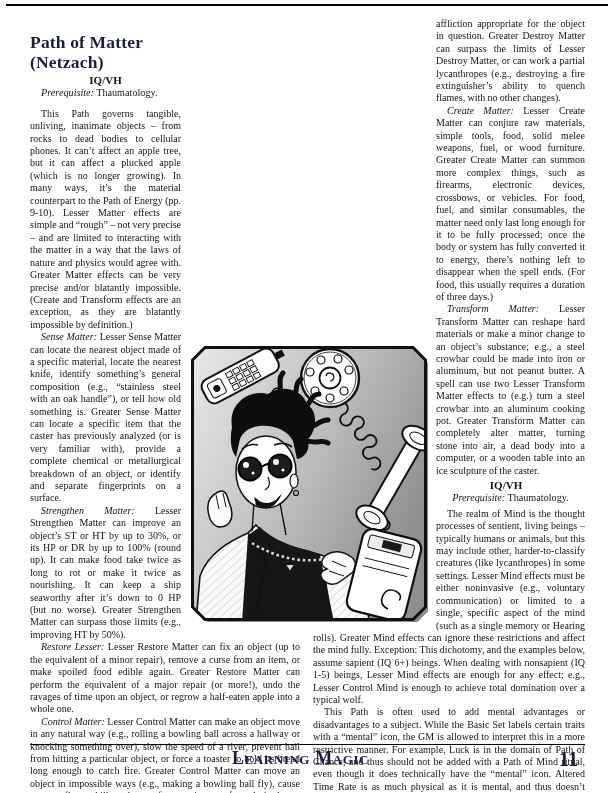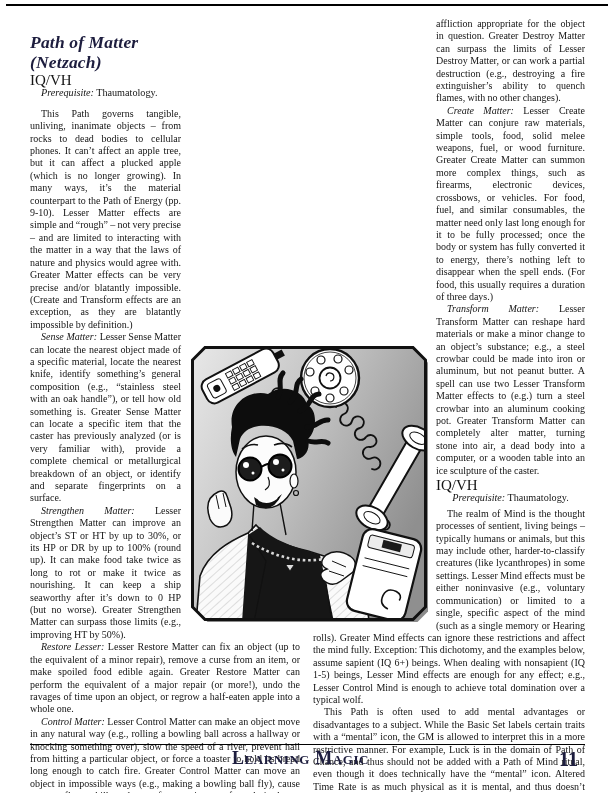--- a/index.html
+++ b/index.html
@@ -10,25 +10,25 @@
   }
   .rule{position:absolute;background:#000;}
   #top-rule{left:6px;top:4px;width:602px;height:2px;}
   #footer-rule{left:30px;top:744px;width:555px;height:1px;}
 
   .col{position:absolute;font-size:10px;line-height:12.4px;text-align:justify;word-spacing:-0.2px;}
   #col-left{left:30px;top:32px;width:270px;}
   #col-right{left:313px;top:18px;width:272px;}
 
   .path-heading{
-    font-style:italic;font-weight:bold;font-size:17.5px;line-height:20px;
+    font-weight:bold;font-size:17.5px;line-height:20px;
     color:#1d1d3e;margin:0 0 2px 0;letter-spacing:0.2px;text-align:left;
   }
   .mind-heading{margin-top:9px;}
-  .iq{ text-align:left;font-weight:normal;font-size:15px;padding-right:9px;margin:2px 0 1px 0;}
+  .iq{ text-align:center;font-weight:bold;font-size:11px;padding-right:9px;margin:2px 0 1px 0;}
   .prereq{margin:0 0 8px 0;text-indent:11px;font-size:10.2px;text-align:left;}
   .prereq-right{margin:0 0 3px 118px;text-indent:0;text-align:center;}
   .lead{font-style:italic;}
   .para{margin:0;text-indent:11px;}
 
   
   .wrap-r{float:right;width:119px;height:285px;margin-top:313px;}
   .wrap-l{float:left;width:123px;height:285px;margin-top:327px;}
 
   #illustration{
@@ -58,21 +58,21 @@
   <p class="para">This Path governs tangible, unliving, inanimate objects – from rocks to dead bodies to cellular phones. It can’t affect an apple tree, but it can affect a plucked apple (which is no longer growing). In many ways, it’s the material counterpart to the Path of Energy (pp. 9-10). Lesser Matter effects are simple and “rough” – not very precise – and are limited to interacting with the matter in a way that the laws of nature and physics would agree with. Greater Matter effects can be very precise and/or blatantly impossible. (Create and Transform effects are an exception, as they are blatantly impossible by definition.)</p>
   <p class="para"><span class="lead">Sense Matter:</span> <span>Lesser Sense Matter can locate the nearest object made of a specific material, locate the nearest knife, identify something’s general composition (e.g., “stainless steel with an oak handle”), or tell how old something is. Greater Sense Matter can locate a specific item that the caster has previously analyzed (or is very familiar with), provide a complete chemical or metallurgical breakdown of an object, or identify and separate fingerprints on a surface.</span></p>
   <p class="para"><span class="lead">Strengthen Matter:</span> <span>Lesser Strengthen Matter can improve an object’s ST or HT by up to 30%, or its HP or DR by up to 100% (round up). It can make food take twice as long to rot or make it twice as nourishing. It can keep a ship seaworthy after it’s down to 0 HP (but no worse). Greater Strengthen Matter can surpass those limits (e.g., improving HT by 50%).</span></p>
   <p class="para"><span class="lead">Restore Lesser:</span> <span>Lesser Restore Matter can fix an object (up to the equivalent of a minor repair), remove a curse from an item, or make spoiled food edible again. Greater Restore Matter can perform the equivalent of a major repair (or more!), undo the ravages of time upon an object, or regrow a half-eaten apple into a whole one.</span></p>
   <p class="para"><span class="lead">Control Matter:</span> <span>Lesser Control Matter can make an object move in any natural way (e.g., rolling a bowling ball across a hallway or knocking something over), slow the speed of a river, prevent hail from hitting a particular object, or force a toaster to hold its bread long enough to catch fire. Greater Control Matter can move an object in impossible ways (e.g., making a bowling ball fly), cause water to flow uphill, or shape soft matter into any form desired.</span></p>
 
 </div>
 
 <div id="col-right" class="col">
   <span class="wrap-l"></span>
-  <p class="para" style="text-indent:0;">affliction appropriate for the object in question. Greater Destroy Matter can surpass the limits of Lesser Destroy Matter, or can work a partial destruction (e.g., destroying a fire extinguisher’s ability to quench flames, with no other changes).</p>
+  <p class="para" style="text-indent:0;">affliction appropriate for the object in question. Greater Destroy Matter can surpass the limits of Lesser Destroy Matter, or can work a partial lycanthropes (e.g., destroying a fire extinguisher’s ability to quench flames, with no other changes).</p>
   <p class="para"><span class="lead">Create Matter:</span> <span>Lesser Create Matter can conjure raw materials, simple tools, food, solid melee weapons, fuel, or wood furniture. Greater Create Matter can summon more complex things, such as firearms, electronic devices, crossbows, or vehicles. For food, fuel, and similar consumables, the matter need only last long enough for it to be fully processed; once the body or system has fully converted it to energy, there’s nothing left to disappear when the spell ends. (For food, this usually requires a duration of three days.)</span></p>
   <p class="para"><span class="lead">Transform Matter:</span> <span>Lesser Transform Matter can reshape hard materials or make a minor change to an object’s substance; e.g., a steel crowbar could be made into iron or aluminum, but not peanut butter. A spell can use two Lesser Transform Matter effects to (e.g.) turn a steel crowbar into an aluminum cooking pot. Greater Transform Matter can completely alter matter, turning stone into air, a dead body into a computer, or a wooden table into an ice sculpture of the caster.</span></p>
   <div class="iq">IQ/VH</div>
   <p class="prereq prereq-right"><span class="lead">Prerequisite:</span> <span>Thaumatology.</span></p>
   <p class="para">The realm of Mind is the thought processes of sentient, living beings – typically humans or animals, but this may include other, harder-to-classify creatures (like lycanthropes) in some settings. Lesser Mind effects must be either noninvasive (e.g., voluntary communication) or limited to a single, specific aspect of the mind (such as a single memory or Hearing rolls). Greater Mind effects can ignore these restrictions and affect the mind fully. Exception: This dichotomy, and the examples below, assume sapient (IQ 6+) beings. When dealing with nonsapient (IQ 1-5) beings, Lesser Mind effects are enough for any effect; e.g., Lesser Control Mind is enough to achieve total domination over a typical wolf.</p>
   <p class="para">This Path is often used to add mental advantages or disadvantages to a subject. While the Basic Set labels certain traits with a “mental” icon, the GM is allowed to interpret this in a more restrictive manner. For example, Luck is in the domain of Path of Chance, and thus should not be added with a Path of Mind ritual, even though it does technically have the “mental” icon. Altered Time Rate is as much physical as it is mental, and thus doesn’t necessarily fit unless limited to mental actions only, and so on.</p>
 </div>
 
 <figure id="illustration">
   <svg width="238" height="277" viewBox="0 0 238 277" xmlns="http://www.w3.org/2000/svg">

